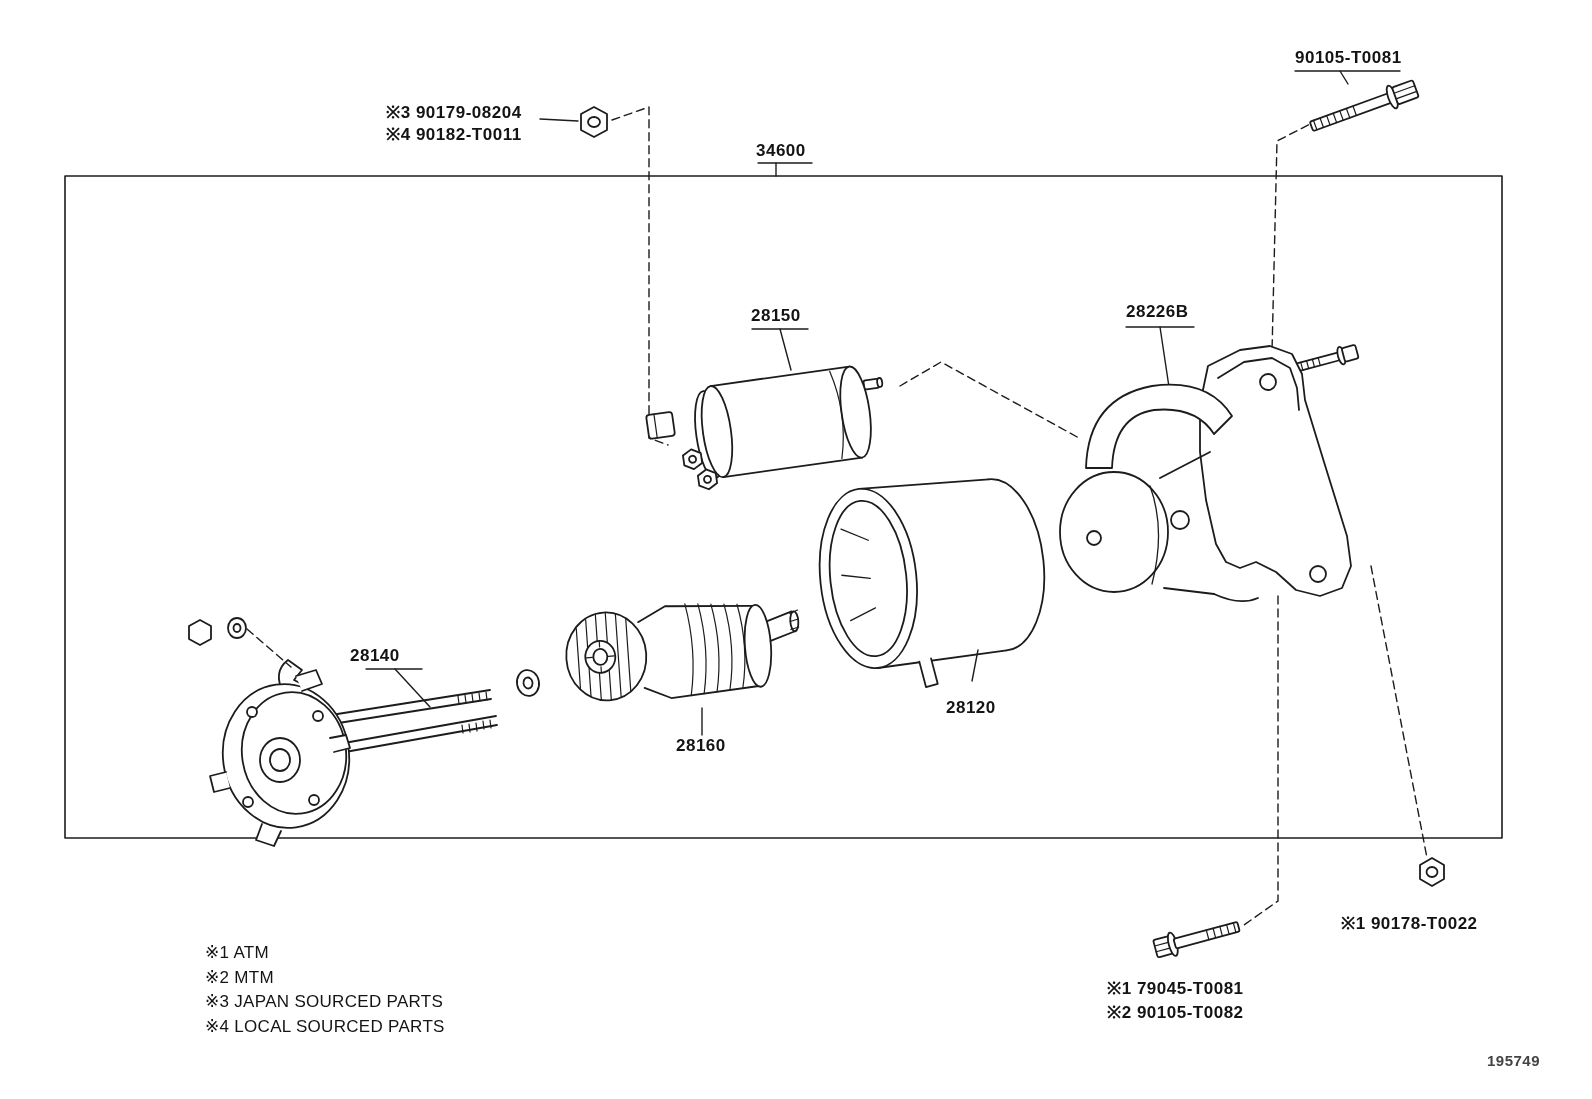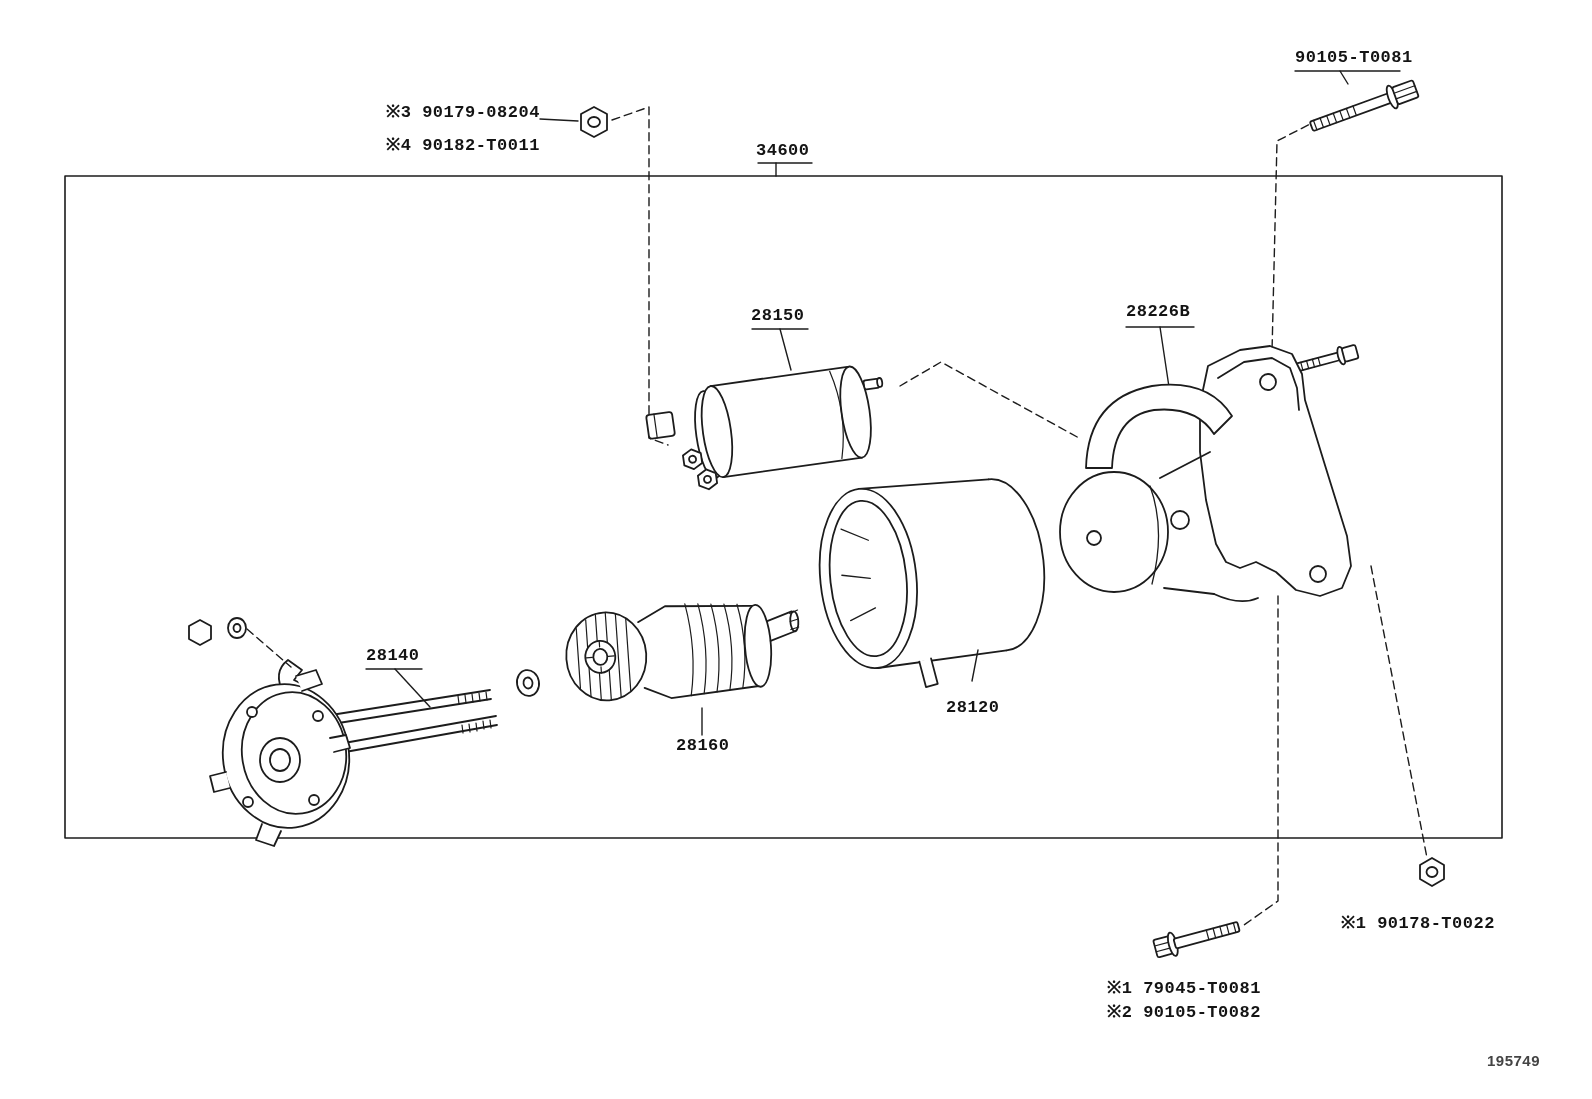--- a/index.html
+++ b/index.html
@@ -7,21 +7,21 @@
     position:relative;
     width:1592px;height:1099px;
     background:#ffffff;
     overflow:hidden;
     font-family:"Liberation Sans","DejaVu Sans",sans-serif;
     color:#111;
   }
   .stage svg{position:absolute;left:0;top:0;}
   .part-label{
     position:absolute;
-    font-family:Liberation Mono, monospace;
+    font-family:Liberation Sans, sans-serif;
     font-weight:bold;
     font-size:17px;
     letter-spacing:0.5px;
     color:#141414;
     white-space:nowrap;
     line-height:20px;
   }
   .legend{
     position:absolute;
     left:205px;top:941px;
@@ -194,27 +194,33 @@
         <path d="M1150,486 Q1166,530 1152,584" stroke-width="1.3" fill="none"></path>
         <circle cx="1094" cy="538" r="7"></circle>
         <circle cx="1180" cy="520" r="9"></circle>
       </g>
 
     </g>
   </svg>
 
   <div class="part-label" style="left:1295px;top:48px">90105-T0081</div>
   <div class="part-label" style="left:386px;top:103px">※3 90179-08204</div>
-  <div class="part-label" style="left:386px;top:136px">※4 90182-T0011</div>
+  <div class="part-label" style="left:386px;top:125px">※4 90182-T0011</div>
   <div class="part-label" style="left:756px;top:141px">34600</div>
   <div class="part-label" style="left:751px;top:306px">28150</div>
   <div class="part-label" style="left:1126px;top:302px">28226B</div>
-  <div class="part-label" style="left:366px;top:646px">28140</div>
+  <div class="part-label" style="left:350px;top:646px">28140</div>
   <div class="part-label" style="left:676px;top:736px">28160</div>
   <div class="part-label" style="left:946px;top:698px">28120</div>
   <div class="part-label" style="left:1341px;top:914px">※1 90178-T0022</div>
   <div class="part-label" style="left:1107px;top:979px">※1 79045-T0081</div>
   <div class="part-label" style="left:1107px;top:1003px">※2 90105-T0082</div>
 
+  <div class="legend">
+    <div>※1 ATM</div>
+    <div>※2 MTM</div>
+    <div>※3 JAPAN SOURCED PARTS</div>
+    <div>※4 LOCAL SOURCED PARTS</div>
+  </div>
 
   <div class="doc-number">195749</div>
 
 </div>
 
 </body></html>

